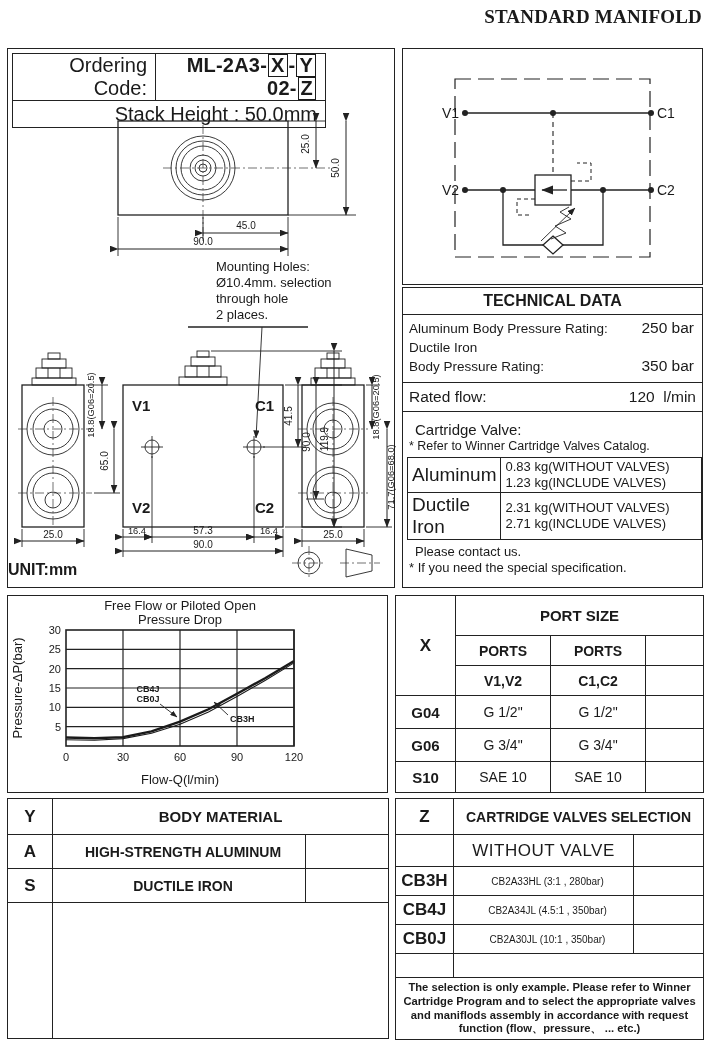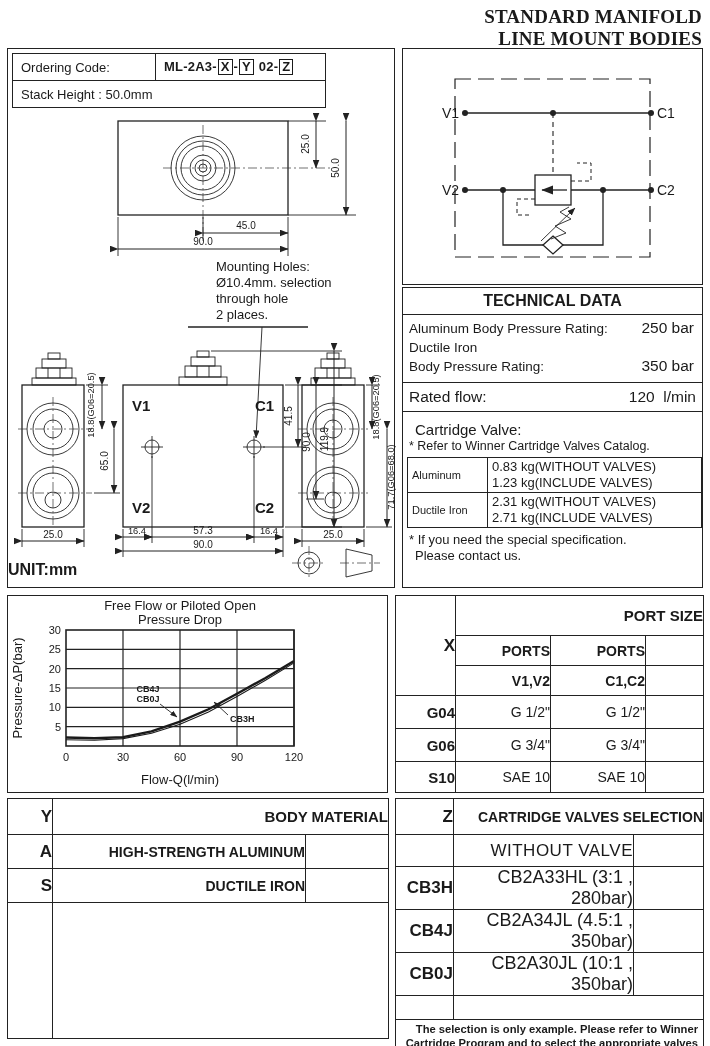--- a/index.html
+++ b/index.html
@@ -10,21 +10,21 @@
   }
   .box { position:absolute; border:1.6px solid #222; background:#fff; }
   .abs { position:absolute; }
 
   
   .doc-title { position:absolute; top:6px; right:8px; text-align:right;
     font-size:19px; font-weight:bold; line-height:22px; letter-spacing:0.2px;font-family:Liberation Serif, serif; }
 
   
   .ord-table { border-collapse:collapse; position:absolute; top:4px; left:4px; }
-  .ord-table td { border:1.5px solid #222; height:27px; padding:0 8px; font-size:13px; }
+  .ord-table td { border:1.5px solid #222; height:27px; padding:0 8px; font-size:20px;text-align:right; }
   .ord-table .code { font-weight:bold; letter-spacing:0.2px; }
   .boxed { display:inline-block; border:1.4px solid #1a1a1a; padding:0 2px; margin:0 1px;
     line-height:1.05; font-weight:bold; }
 
   svg { display:block; }
   svg text { font-family:"Liberation Sans", sans-serif; fill:#1a1a1a; }
   .ln { stroke:#222; stroke-width:1.3; fill:none; }
   .thin { stroke:#222; stroke-width:0.9; fill:none; }
   .dim { stroke:#222; stroke-width:1; fill:none; }
   .cl { stroke:#333; stroke-width:0.7; fill:none; stroke-dasharray:9 3 2 3; }
@@ -43,44 +43,43 @@
   .td-press .l { font-size:13.5px; line-height:19px; }
   .td-press .v { font-size:15.5px; text-align:center; padding-right:2px; }
   .td-flow { padding:5px 6px; border-bottom:1.5px solid #222; display:flex;
     justify-content:space-between; align-items:baseline; font-size:15.5px; }
   .td-cart { padding:3px 6px 4px 6px; }
   .td-cart .t1 { font-size:15px; padding-left:6px;margin-top:6px; }
   .td-cart .t2 { font-size:15px; padding-left:38px; }
   .td-cart .t3 { font-size:12.5px; padding-top:1px; }
   .wt-table { border-collapse:collapse; margin:0 4px; width:295px; }
   .wt-table td { border:1.5px solid #222; padding:1px 4px; }
-  .wt-table .mat { font-size:11px; width:80px; }
+  .wt-table .mat { font-size:19px; width:80px; }
   .wt-table .wl { font-size:13px; line-height:16px; }
   .td-foot { padding:4px 6px; font-size:13px; line-height:16px; }
 
   
   .grid-table { border-collapse:collapse; table-layout:fixed; width:100%; height:100%; }
-  .grid-table td { border:1.4px solid #222; text-align:right; vertical-align:middle;
+  .grid-table td { border:1.4px solid #222; text-align:center; vertical-align:middle;
     overflow:hidden; }
   .fs17b { font-size:17px; font-weight:bold; }
   .fs15b { font-size:15px; font-weight:bold; }
   .fs14b { font-size:14px; font-weight:bold; }
   .fs14 { font-size:14px; }
-  .fs13 { font-size:18px; }
+  .fs13 { font-size:10px; }
   .left-pad { text-align:left; padding-left:8px; }
   .z-note { font-size:11.2px; font-weight:600; line-height:13.8px; text-align:left;
     padding:3px 5px; vertical-align:top; font-family:"Liberation Sans", sans-serif; }
   .wv { font-size:17px; letter-spacing:0.5px; }
 </style>
 </head>
 <body>
 
 <div class="doc-title">
   <div>STANDARD MANIFOLD</div>
-  <div>LINE MOUNT BODIES</div>
 </div>
 
 <div class="box" style="left:7px; top:48px; width:388px; height:540px;">
 
   <table class="ord-table">
     <tbody>
         <tr>
       <td style="width:143px;">Ordering Code:</td>
       <td style="width:170px;" class="code"><span>ML-2A3-</span><span class="boxed">X</span><span>-</span><span class="boxed">Y</span><span> 02-</span><span class="boxed">Z</span></td>
     </tr>
@@ -339,22 +338,22 @@
     <tr>
       <td class="mat">Ductile Iron</td>
       <td class="wl">
         <div>2.31  kg(WITHOUT VALVES)</div>
         <div>2.71  kg(INCLUDE VALVES)</div>
       </td>
     </tr>
   </tbody>
     </table>
   <div class="td-foot">
+    <div style="padding-left:6px;">Please contact us.</div>
     <div>* If you need the special specification.</div>
-    <div style="padding-left:6px;">Please contact us.</div>
   </div>
 </div>
 
 <div class="box" style="left:7px; top:595px; width:381px; height:198px;">
   <svg id="chart-svg" width="378" height="195" viewBox="0 0 378 195">
     <defs>
       <marker id="ar4" markerWidth="8" markerHeight="6" refX="7.5" refY="3" orient="auto">
         <path d="M0,0 L8,3 L0,6 z" fill="#222"></path>
       </marker>
     </defs>

